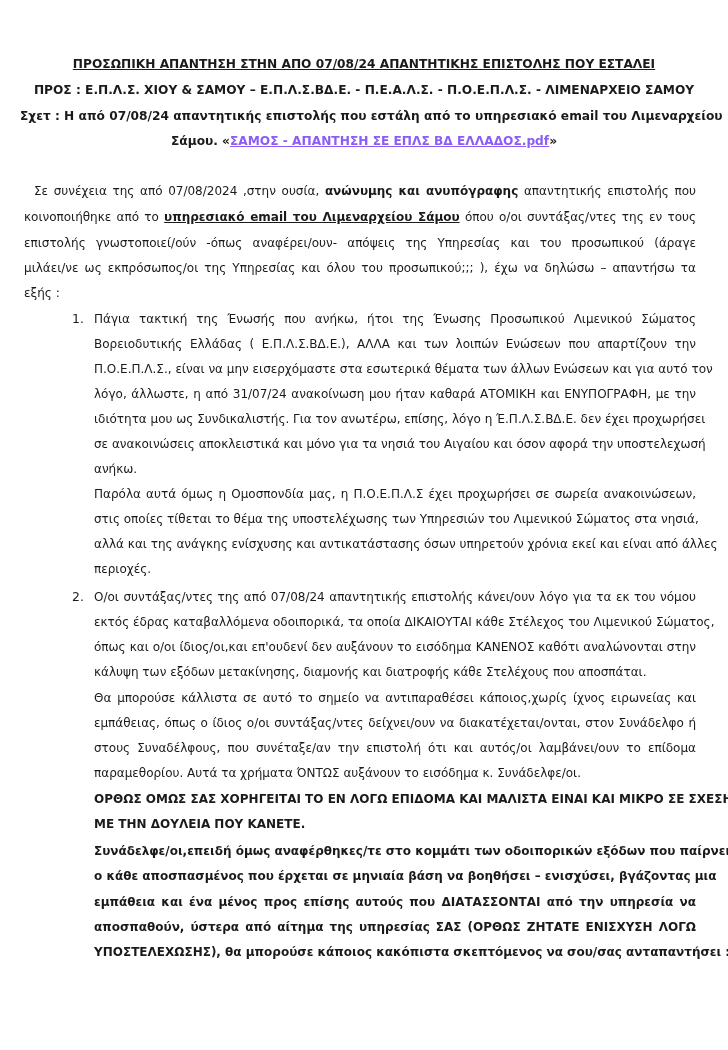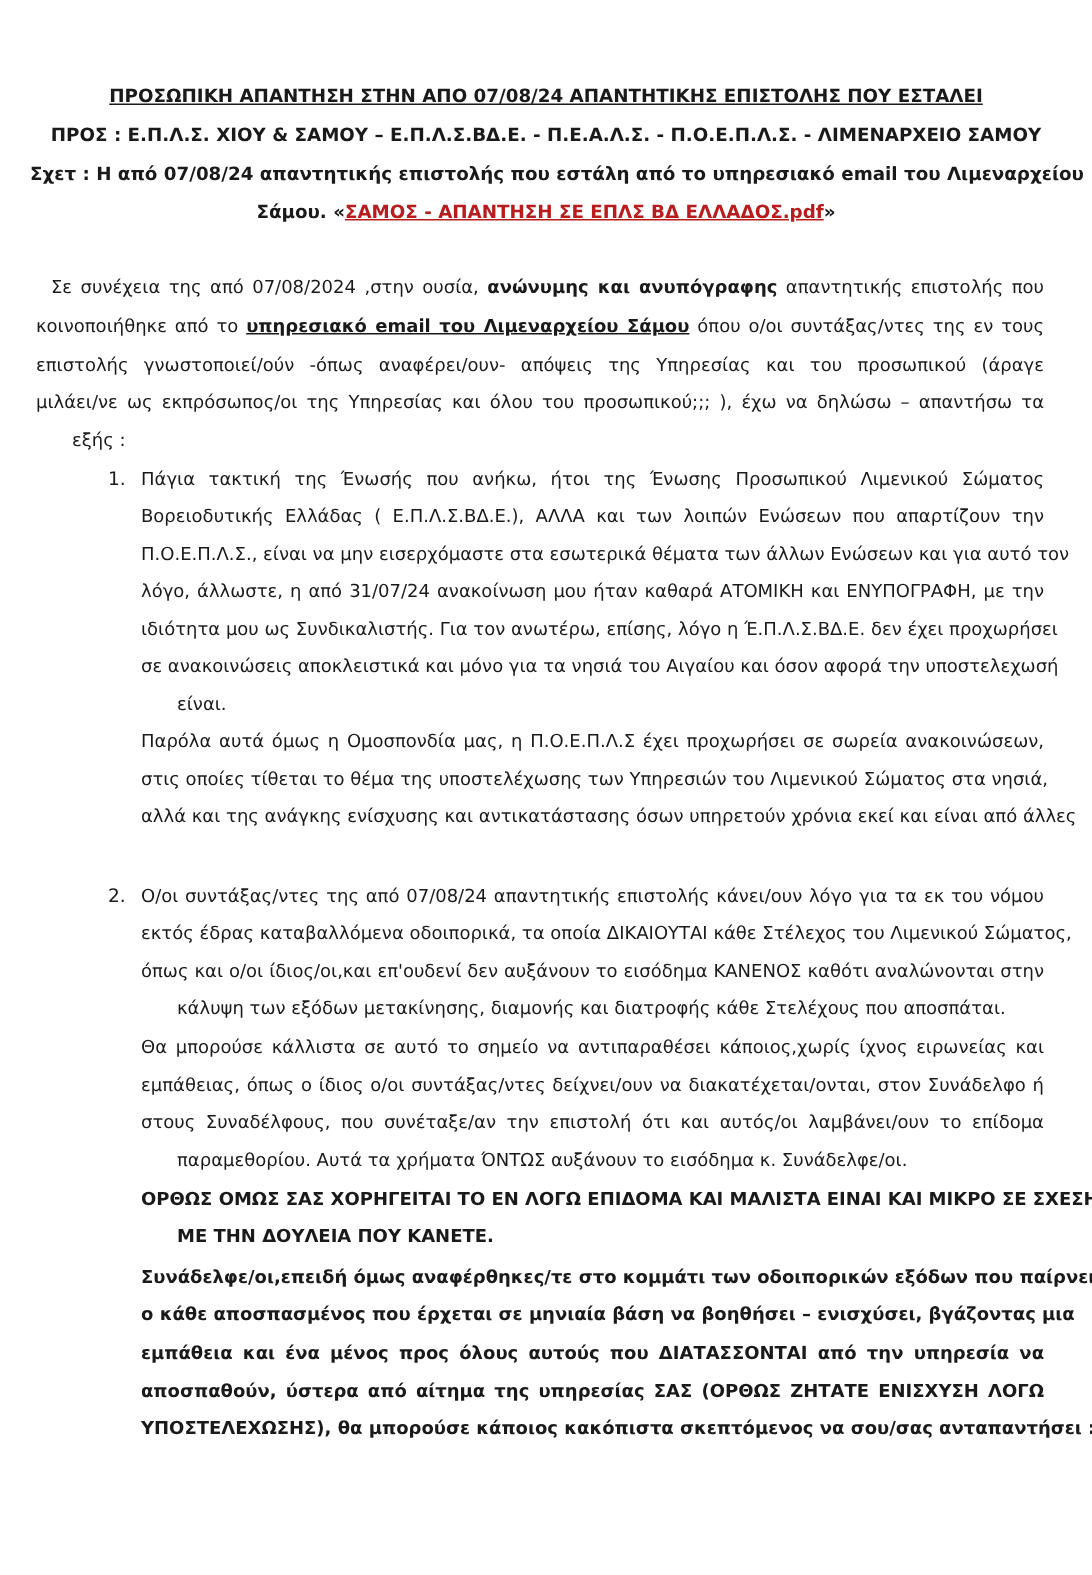--- a/index.html
+++ b/index.html
@@ -11,74 +11,75 @@
   .hdr {
     position: absolute; left: 20px; width: 688px; text-align: center;
     font-weight: bold; font-size: 12.2px; line-height: 16px; white-space: nowrap;
   }
   .u { text-decoration: underline; }
   .link { color: #4f7687; text-decoration: underline; }
   .line {
     position: absolute; font-size: 12px; line-height: 16px; white-space: nowrap;
     text-align: justify; text-align-last: justify;
   }
-  .line.last { text-align-last: left; margin-left: 24px; }
+  .line.last { text-align-last: left; }
   .b { font-weight: bold; }
   .full { left: 24px; width: 672px; }
   .ind { left: 94px; width: 602px; }
   .num { position: absolute; left: 72px; font-size: 12.4px; line-height: 16px; }
 </style>
 </head>
 <body>
 
 <div class="page">
 
   <div class="hdr u" style="top:56px">ΠΡΟΣΩΠΙΚΗ ΑΠΑΝΤΗΣΗ ΣΤΗΝ ΑΠΟ 07/08/24 ΑΠΑΝΤΗΤΙΚΗΣ ΕΠΙΣΤΟΛΗΣ ΠΟΥ ΕΣΤΑΛΕΙ</div>
   <div class="hdr" style="top:82px">ΠΡΟΣ : Ε.Π.Λ.Σ. ΧΙΟΥ &amp; ΣΑΜΟΥ – Ε.Π.Λ.Σ.ΒΔ.Ε. - Π.Ε.Α.Λ.Σ. - Π.Ο.Ε.Π.Λ.Σ. - ΛΙΜΕΝΑΡΧΕΙΟ ΣΑΜΟΥ</div>
   <div class="hdr" style="top:108px">Σχετ : Η από 07/08/24 απαντητικής επιστολής που εστάλη από το υπηρεσιακό email του Λιμεναρχείου</div>
   <div class="hdr" style="top:133px">
-    <span>Σάμου. «</span><span class="link" style="color: #b91c1c;">ΣΑΜΟΣ - ΑΠΑΝΤΗΣΗ ΣΕ ΕΠΛΣ ΒΔ ΕΛΛΑΔΟΣ.pdf</span><span>»</span>
+    <span>Σάμου. «</span><span class="link" style="color: #8b5cf6;">ΣΑΜΟΣ - ΑΠΑΝΤΗΣΗ ΣΕ ΕΠΛΣ ΒΔ ΕΛΛΑΔΟΣ.pdf</span><span>»</span>
   </div>
 
   <div class="line" style="top:183px; left:34px; width:662px;">
     <span>Σε συνέχεια της από 07/08/2024 ,στην ουσία, </span><span class="b">ανώνυμης και ανυπόγραφης</span><span> απαντητικής επιστολής που</span>
   </div>
   <div class="line full" style="top:209px;">
     <span>κοινοποιήθηκε από το </span><span class="b u">υπηρεσιακό email του Λιμεναρχείου Σάμου</span><span> όπου ο/οι συντάξας/ντες της εν τους</span>
   </div>
   <div class="line full" style="top:235px;">επιστολής  γνωστοποιεί/ούν -όπως αναφέρει/ουν- απόψεις της Υπηρεσίας και του προσωπικού (άραγε</div>
   <div class="line full" style="top:260px;">μιλάει/νε ως εκπρόσωπος/οι της Υπηρεσίας και όλου του προσωπικού;;; ), έχω να δηλώσω – απαντήσω τα</div>
   <div class="line full last" style="top:285px;">εξής :</div>
 
   <div class="num" style="top:311px">1.</div>
   <div class="line ind" style="top:336px">Βορειοδυτικής Ελλάδας ( Ε.Π.Λ.Σ.ΒΔ.Ε.),   ΑΛΛΑ και των λοιπών Ενώσεων που απαρτίζουν την</div>
   <div class="line ind" style="top:311px">Πάγια τακτική της Ένωσής που ανήκω, ήτοι της Ένωσης Προσωπικού Λιμενικού Σώματος</div>
   <div class="line ind" style="top:361px">Π.Ο.Ε.Π.Λ.Σ., είναι να μην εισερχόμαστε στα εσωτερικά θέματα των άλλων Ενώσεων και για αυτό τον</div>
   <div class="line ind" style="top:386px">λόγο, άλλωστε, η από 31/07/24 ανακοίνωση μου ήταν καθαρά ΑΤΟΜΙΚΗ και ΕΝΥΠΟΓΡΑΦΗ, με την</div>
   <div class="line ind" style="top:411px">ιδιότητα μου ως Συνδικαλιστής. Για τον ανωτέρω, επίσης, λόγο η Έ.Π.Λ.Σ.ΒΔ.Ε. δεν έχει προχωρήσει</div>
   <div class="line ind" style="top:436px">σε ανακοινώσεις αποκλειστικά και μόνο για τα νησιά του Αιγαίου και  όσον αφορά την υποστελεχωσή</div>
-  <div class="line ind last" style="top:461px">είναι.</div>
+  <div class="line ind last" style="top:461px">ανήκω.</div>
 
   <div class="line ind" style="top:486px">Παρόλα αυτά όμως η Ομοσπονδία μας, η  Π.Ο.Ε.Π.Λ.Σ έχει προχωρήσει σε σωρεία  ανακοινώσεων,</div>
   <div class="line ind" style="top:511px">στις οποίες τίθεται το θέμα της υποστελέχωσης των Υπηρεσιών του Λιμενικού Σώματος στα νησιά,</div>
   <div class="line ind" style="top:536px">αλλά και της ανάγκης ενίσχυσης και αντικατάστασης όσων υπηρετούν χρόνια εκεί και είναι από άλλες</div>
+  <div class="line ind last" style="top:561px">περιοχές.</div>
 
   <div class="num" style="top:589px">2.</div>
   <div class="line ind" style="top:589px">Ο/οι συντάξας/ντες της από 07/08/24 απαντητικής επιστολής κάνει/ουν λόγο για  τα εκ του νόμου</div>
   <div class="line ind" style="top:614px">εκτός έδρας καταβαλλόμενα οδοιπορικά, τα οποία ΔΙΚΑΙΟΥΤΑΙ κάθε Στέλεχος του Λιμενικού Σώματος,</div>
   <div class="line ind" style="top:639px">όπως και ο/οι ίδιος/οι,και επ'ουδενί δεν αυξάνουν το εισόδημα ΚΑΝΕΝΟΣ καθότι αναλώνονται στην</div>
   <div class="line ind last" style="top:664px">κάλυψη των εξόδων μετακίνησης, διαμονής και διατροφής κάθε Στελέχους που αποσπάται.</div>
 
   <div class="line ind" style="top:690px">Θα μπορούσε κάλλιστα  σε αυτό το σημείο να αντιπαραθέσει κάποιος,χωρίς ίχνος ειρωνείας και</div>
   <div class="line ind" style="top:715px">εμπάθειας, όπως ο ίδιος ο/οι συντάξας/ντες δείχνει/ουν να διακατέχεται/ονται, στον Συνάδελφο ή</div>
   <div class="line ind last" style="top:765px">παραμεθορίου. Αυτά τα χρήματα ΌΝΤΩΣ αυξάνουν το εισόδημα κ. Συνάδελφε/οι.</div>
   <div class="line ind" style="top:740px">στους Συναδέλφους, που συνέταξε/αν την επιστολή ότι και αυτός/οι λαμβάνει/ουν το επίδομα</div>
 
   <div class="line ind b" style="top:791px">ΟΡΘΩΣ ΟΜΩΣ ΣΑΣ ΧΟΡΗΓΕΙΤΑΙ ΤΟ ΕΝ ΛΟΓΩ ΕΠΙΔΟΜΑ ΚΑΙ ΜΑΛΙΣΤΑ ΕΙΝΑΙ ΚΑΙ ΜΙΚΡΟ ΣΕ ΣΧΕΣΗ</div>
   <div class="line ind b last" style="top:816px">ΜΕ ΤΗΝ ΔΟΥΛΕΙΑ ΠΟΥ ΚΑΝΕΤΕ.</div>
 
   <div class="line ind b" style="top:843px">Συνάδελφε/οι,επειδή όμως αναφέρθηκες/τε στο κομμάτι των οδοιπορικών εξόδων που παίρνει</div>
   <div class="line ind b" style="top:868px">ο κάθε αποσπασμένος που έρχεται σε μηνιαία βάση να βοηθήσει – ενισχύσει, βγάζοντας μια</div>
-  <div class="line ind b" style="top:894px">εμπάθεια και ένα μένος προς όλους αυτούς που ΔΙΑΤΑΣΣΟΝΤΑΙ από την υπηρεσία να</div>
+  <div class="line ind b" style="top:894px">εμπάθεια και ένα μένος προς επίσης αυτούς που ΔΙΑΤΑΣΣΟΝΤΑΙ από την υπηρεσία να</div>
   <div class="line ind b" style="top:919px">αποσπαθούν, ύστερα από αίτημα της υπηρεσίας ΣΑΣ (ΟΡΘΩΣ ΖΗΤΑΤΕ ΕΝΙΣΧΥΣΗ ΛΟΓΩ</div>
   <div class="line ind b" style="top:944px">ΥΠΟΣΤΕΛΕΧΩΣΗΣ), θα μπορούσε κάποιος κακόπιστα σκεπτόμενος να σου/σας ανταπαντήσει : ας</div>
 
 </div>
 
 </body></html>

